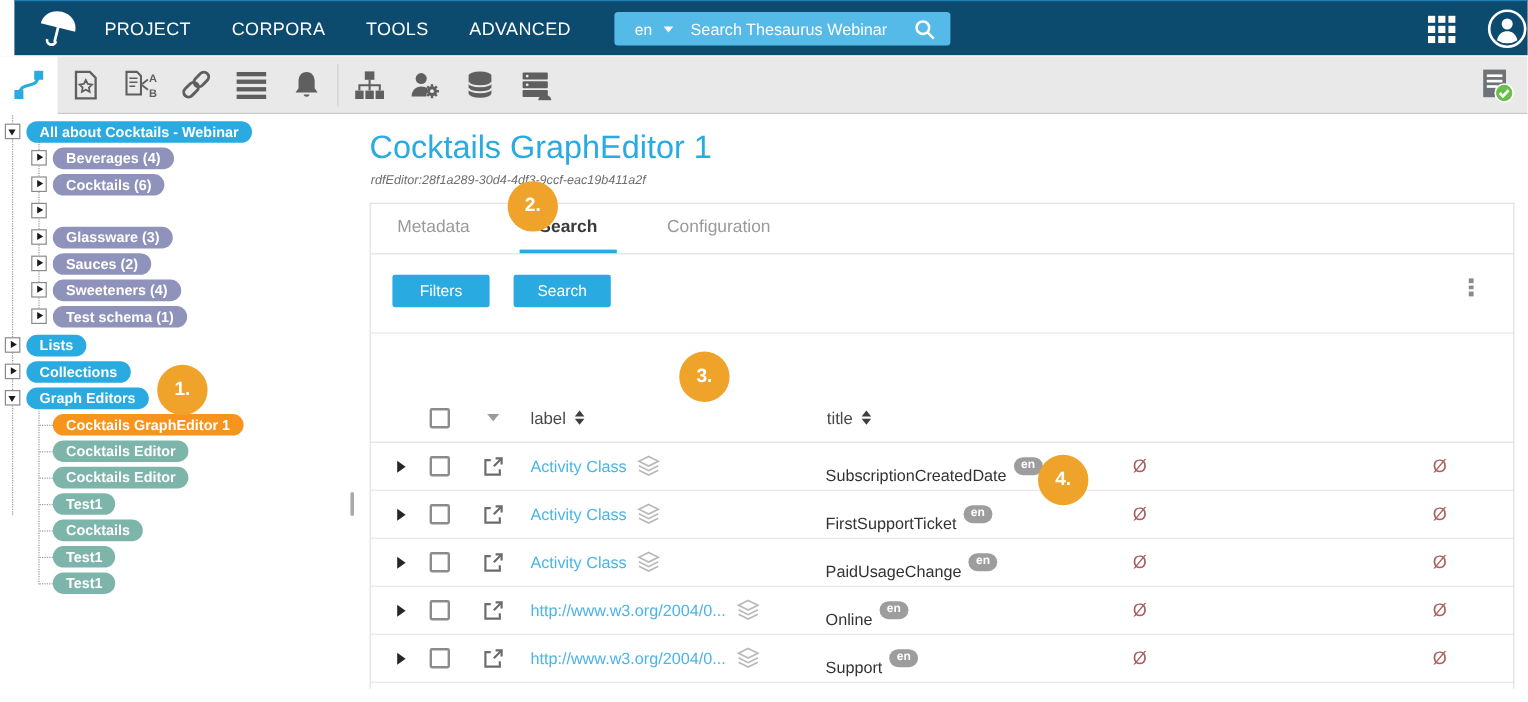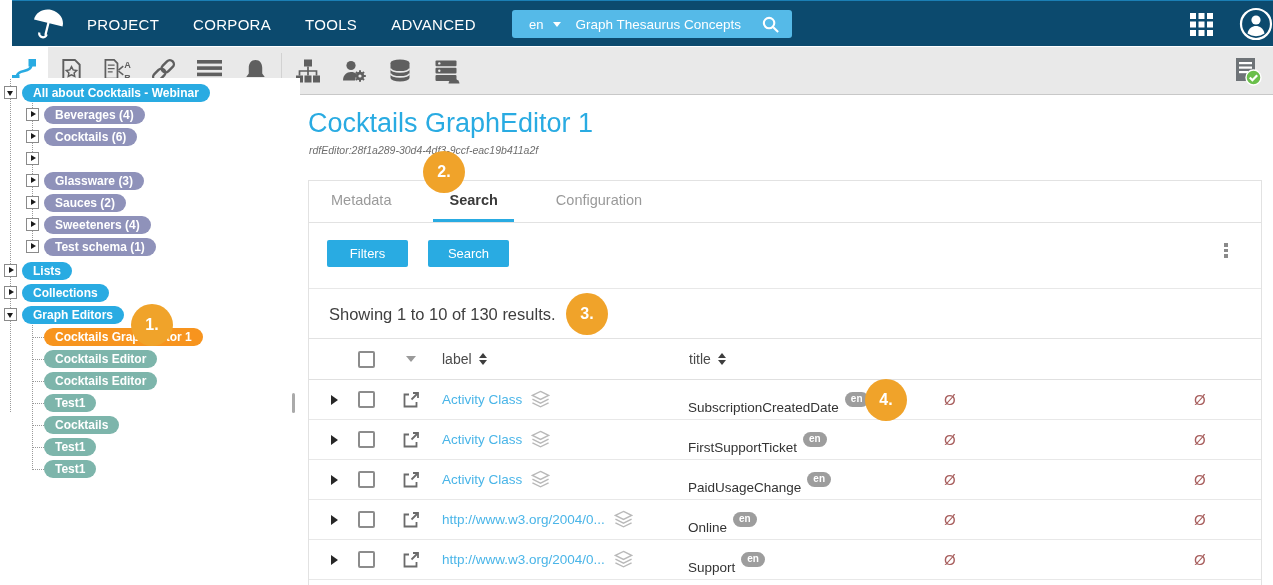--- a/index.html
+++ b/index.html
@@ -25,21 +25,21 @@
 
   
   .toolbar { position:absolute; left:0; top:47px; width:1273px; height:48px; background:#e9e9e9;
              border-bottom:1px solid #c8c8c8; display:flex; align-items:center; }
   .tool { width:46px; height:48px; display:flex; align-items:center; justify-content:center; cursor:pointer; }
   .tool.active { background:#fff; width:48px; }
   .tool-sep { width:1px; height:36px; background:#d2d2d2; margin:0 3px; }
   .tool-status { position:absolute; left:1232px; top:9px; width:30px; height:30px; cursor:pointer; }
 
   
-  .sidebar { position:absolute; left:0; top:78px; width:300px; height:490px; background:#fff; }
+  .sidebar { position:absolute; left:0; top:95px; width:300px; height:490px; background:#fff; }
   .connector { position:absolute; border-left:1px dotted #9a9a9a; width:0; }
   .conn-a { left:10px; top:1px; height:333px; }
   .conn-b { left:32px; top:22px; height:146px; }
   .conn-c { left:32px; top:244px; height:148px; }
   .tree-item { position:absolute; left:0; height:18px; width:300px; }
   .tree-stub { position:absolute; top:9px; width:11px; border-top:1px dotted #9a9a9a; }
   .tree-toggle { position:absolute; top:2px; width:13px; height:13px; background:#fff;
                  border:1px solid #8a8a8a; cursor:pointer; z-index:2; }
   .tree-toggle::after { content:""; position:absolute; }
   .tree-toggle.collapsed::after { left:4px; top:2px; border-top:3.5px solid transparent;
@@ -52,21 +52,21 @@
   .pill-purple { background:#8f92ba; }
   .pill-teal { background:#7db5ab; }
   .pill-orange { background:#f7941e; }
   .side-scroll { position:absolute; left:292px; top:315px; width:3px; height:20px; background:#aaa; border-radius:2px;}
 
   
   .main { position:absolute; left:308px; top:95px; width:965px; height:490px; }
   .page-title { position:absolute; left:0; top:13px; font-size:27px; color:#29abe2; font-weight:400; }
   .page-subtitle { position:absolute; left:1px; top:49px; font-size:10.5px; font-style:italic; color:#6e6e6e; }
 
-  .card { position:absolute; left:0; top:85px; width:954px; height:405px; border:1px solid #e2e2e2; border-bottom:none; background:#fff; }
+  .card { position:absolute; left:0; top:74px; width:954px; height:405px; border:1px solid #e2e2e2; border-bottom:none; background:#fff; }
   .tabbar { position:absolute; left:0; top:0; width:100%; height:42px; border-bottom:1px solid #e2e2e2;
             display:flex; align-items:stretch; padding-left:6px; }
   .tab { padding:0 16px; display:flex; align-items:center; font-size:14.5px; color:#9a9a9a;
          cursor:pointer; margin-right:26px; border-bottom:3px solid transparent; }
   .tab.active { color:#3a3a3a; font-weight:bold; border-bottom-color:#29abe2; }
 
   .actions { position:absolute; left:0; top:42px; width:100%; height:66px; border-bottom:1px solid #e8e8e8; }
   .btn { position:absolute; top:17px; width:81px; height:27px; background:#29abe2; color:#fff; border:none;
          font-size:13px; font-family:"Liberation Sans",sans-serif; border-radius:2px; cursor:pointer; }
   .btn-filters { left:18px; }
@@ -128,21 +128,21 @@
     </svg>
     <div class="nav-menu">
         <span class="nav-menu-item">PROJECT</span>
         <span class="nav-menu-item">CORPORA</span>
         <span class="nav-menu-item">TOOLS</span>
         <span class="nav-menu-item">ADVANCED</span>
       </div>
     <div class="nav-search">
       <span class="lang">en</span>
       <span class="caret-down"></span>
-      <span class="ph">Graph Thesaurus Concepts</span>
+      <span class="ph">Search Thesaurus Webinar</span>
       <svg class="mag" width="19" height="19" viewBox="0 0 20 20" fill="none" stroke="#fff" stroke-width="2.2">
         <circle cx="8.5" cy="8.5" r="5.5"></circle>
           <path d="M12.9 12.9 L18 18"></path>
       </svg>
     </div>
     <svg class="apps-grid" viewBox="0 0 23 23" fill="#fff">
       <rect x="0" y="0" width="6" height="6"></rect>
         <rect x="8.5" y="0" width="6" height="6"></rect>
         <rect x="17" y="0" width="6" height="6"></rect>
       <rect x="0" y="8.5" width="6" height="6"></rect>
@@ -367,23 +367,20 @@
       <div class="actions">
         <button class="btn btn-filters">Filters</button>
         <button class="btn btn-search">Search</button>
         <div class="kebab">
             <i></i>
             <i></i>
             <i></i>
           </div>
       </div>
 
-      <div class="results">
-        <span class="results-text">Showing 1 to 10 of 130 results.</span>
-      </div>
 
       <div class="thead tgrid">
         <div class="cell"></div>
         <div class="cell c-check">
             <span class="checkbox"></span>
           </div>
         <div class="cell c-open">
             <span class="hdr-caret"></span>
           </div>
         <div class="th">

